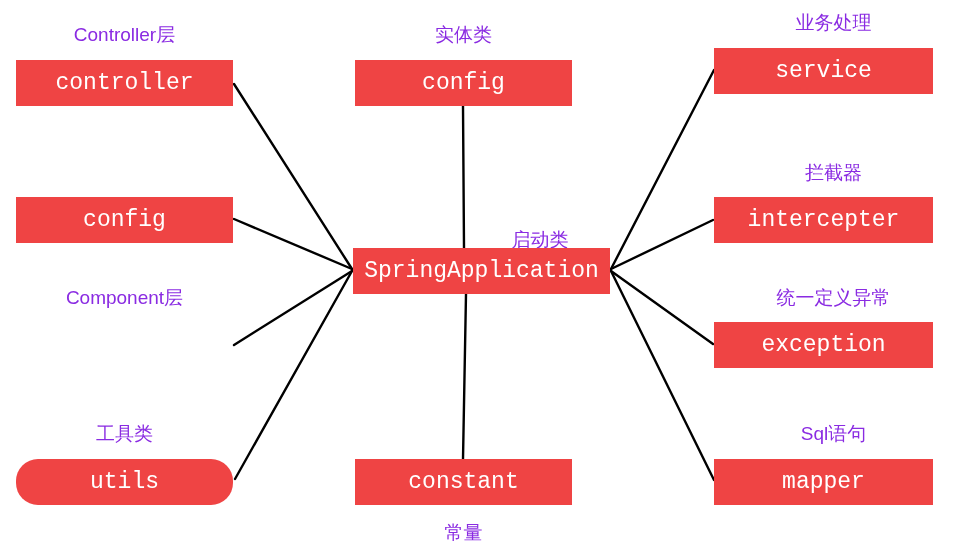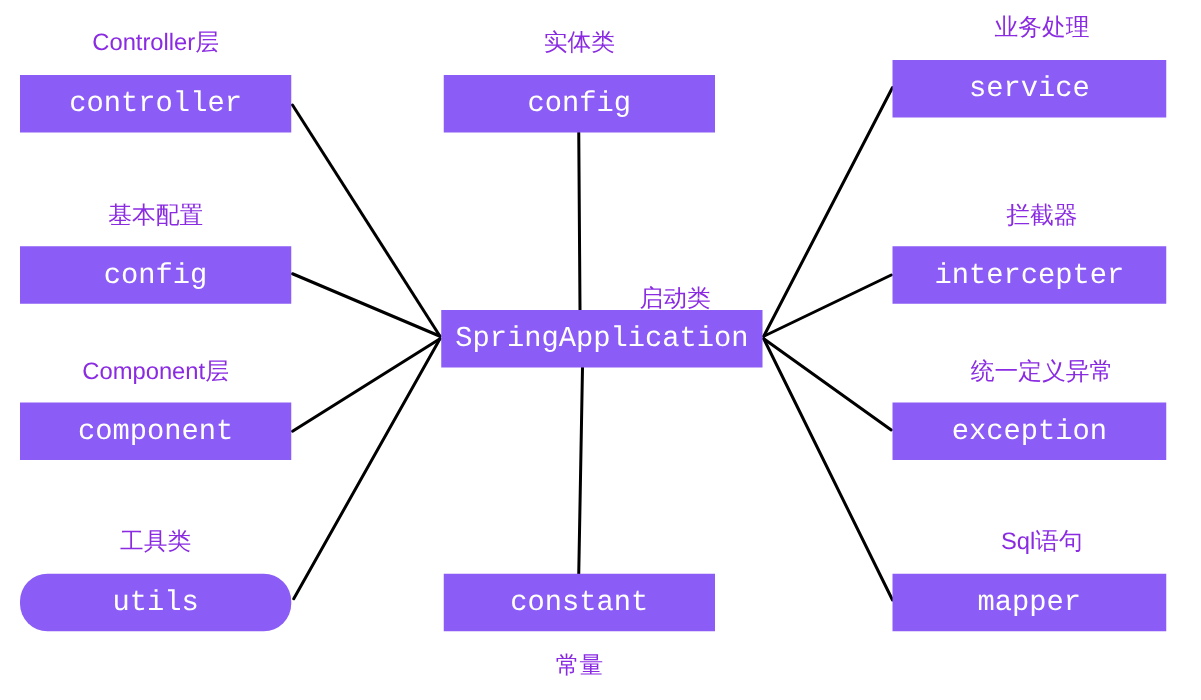--- a/index.html
+++ b/index.html
@@ -19,21 +19,21 @@
     left: 0; top: 0;
     width: 961px; height: 560px;
   }
   .edges line {
     stroke: #000000;
     stroke-width: 2.4;
     stroke-linecap: round;
   }
   .box {
     position: absolute;
-    background: #8b5cf6;
+    background: #ef4444;
     color: #ffffff;
     display: flex;
     align-items: center;
     justify-content: center;
     font-family: "Liberation Mono", monospace;
     font-size: 23px;
     white-space: nowrap;
   }
   .caption {
     position: absolute;
@@ -59,25 +59,23 @@
     <line x1="466" y1="294" x2="463" y2="459"></line>
     <line x1="611" y1="269" x2="714" y2="70"></line>
     <line x1="611" y1="269" x2="713" y2="220"></line>
     <line x1="611" y1="271" x2="713" y2="344"></line>
     <line x1="611" y1="271" x2="714" y2="480"></line>
   </svg>
 
   <div class="caption" style="left:16px; top:24px; width:217px;">Controller层</div>
   <div class="box" style="left:16px; top:60px; width:217px; height:46px;">controller</div>
 
-  <div class="caption" style="left:16px; top:162px; width:217px;">基本配置</div>
   <div class="box" style="left:16px; top:197px; width:217px; height:46px;">config</div>
 
   <div class="caption" style="left:16px; top:287px; width:217px;">Component层</div>
-  <div class="box" style="left:16px; top:322px; width:217px; height:46px;">component</div>
 
   <div class="caption" style="left:16px; top:423px; width:217px;">工具类</div>
   <div class="box" style="left:16px; top:459px; width:217px; height:46px;border-radius:22px;">utils</div>
 
   <div class="caption" style="left:355px; top:24px; width:217px;">实体类</div>
   <div class="box" style="left:355px; top:60px; width:217px; height:46px;">config</div>
 
   <div class="caption" style="left:470px; top:229px; width:140px;">启动类</div>
   <div class="box" style="left:353px; top:248px; width:257px; height:46px;">SpringApplication</div>
 

